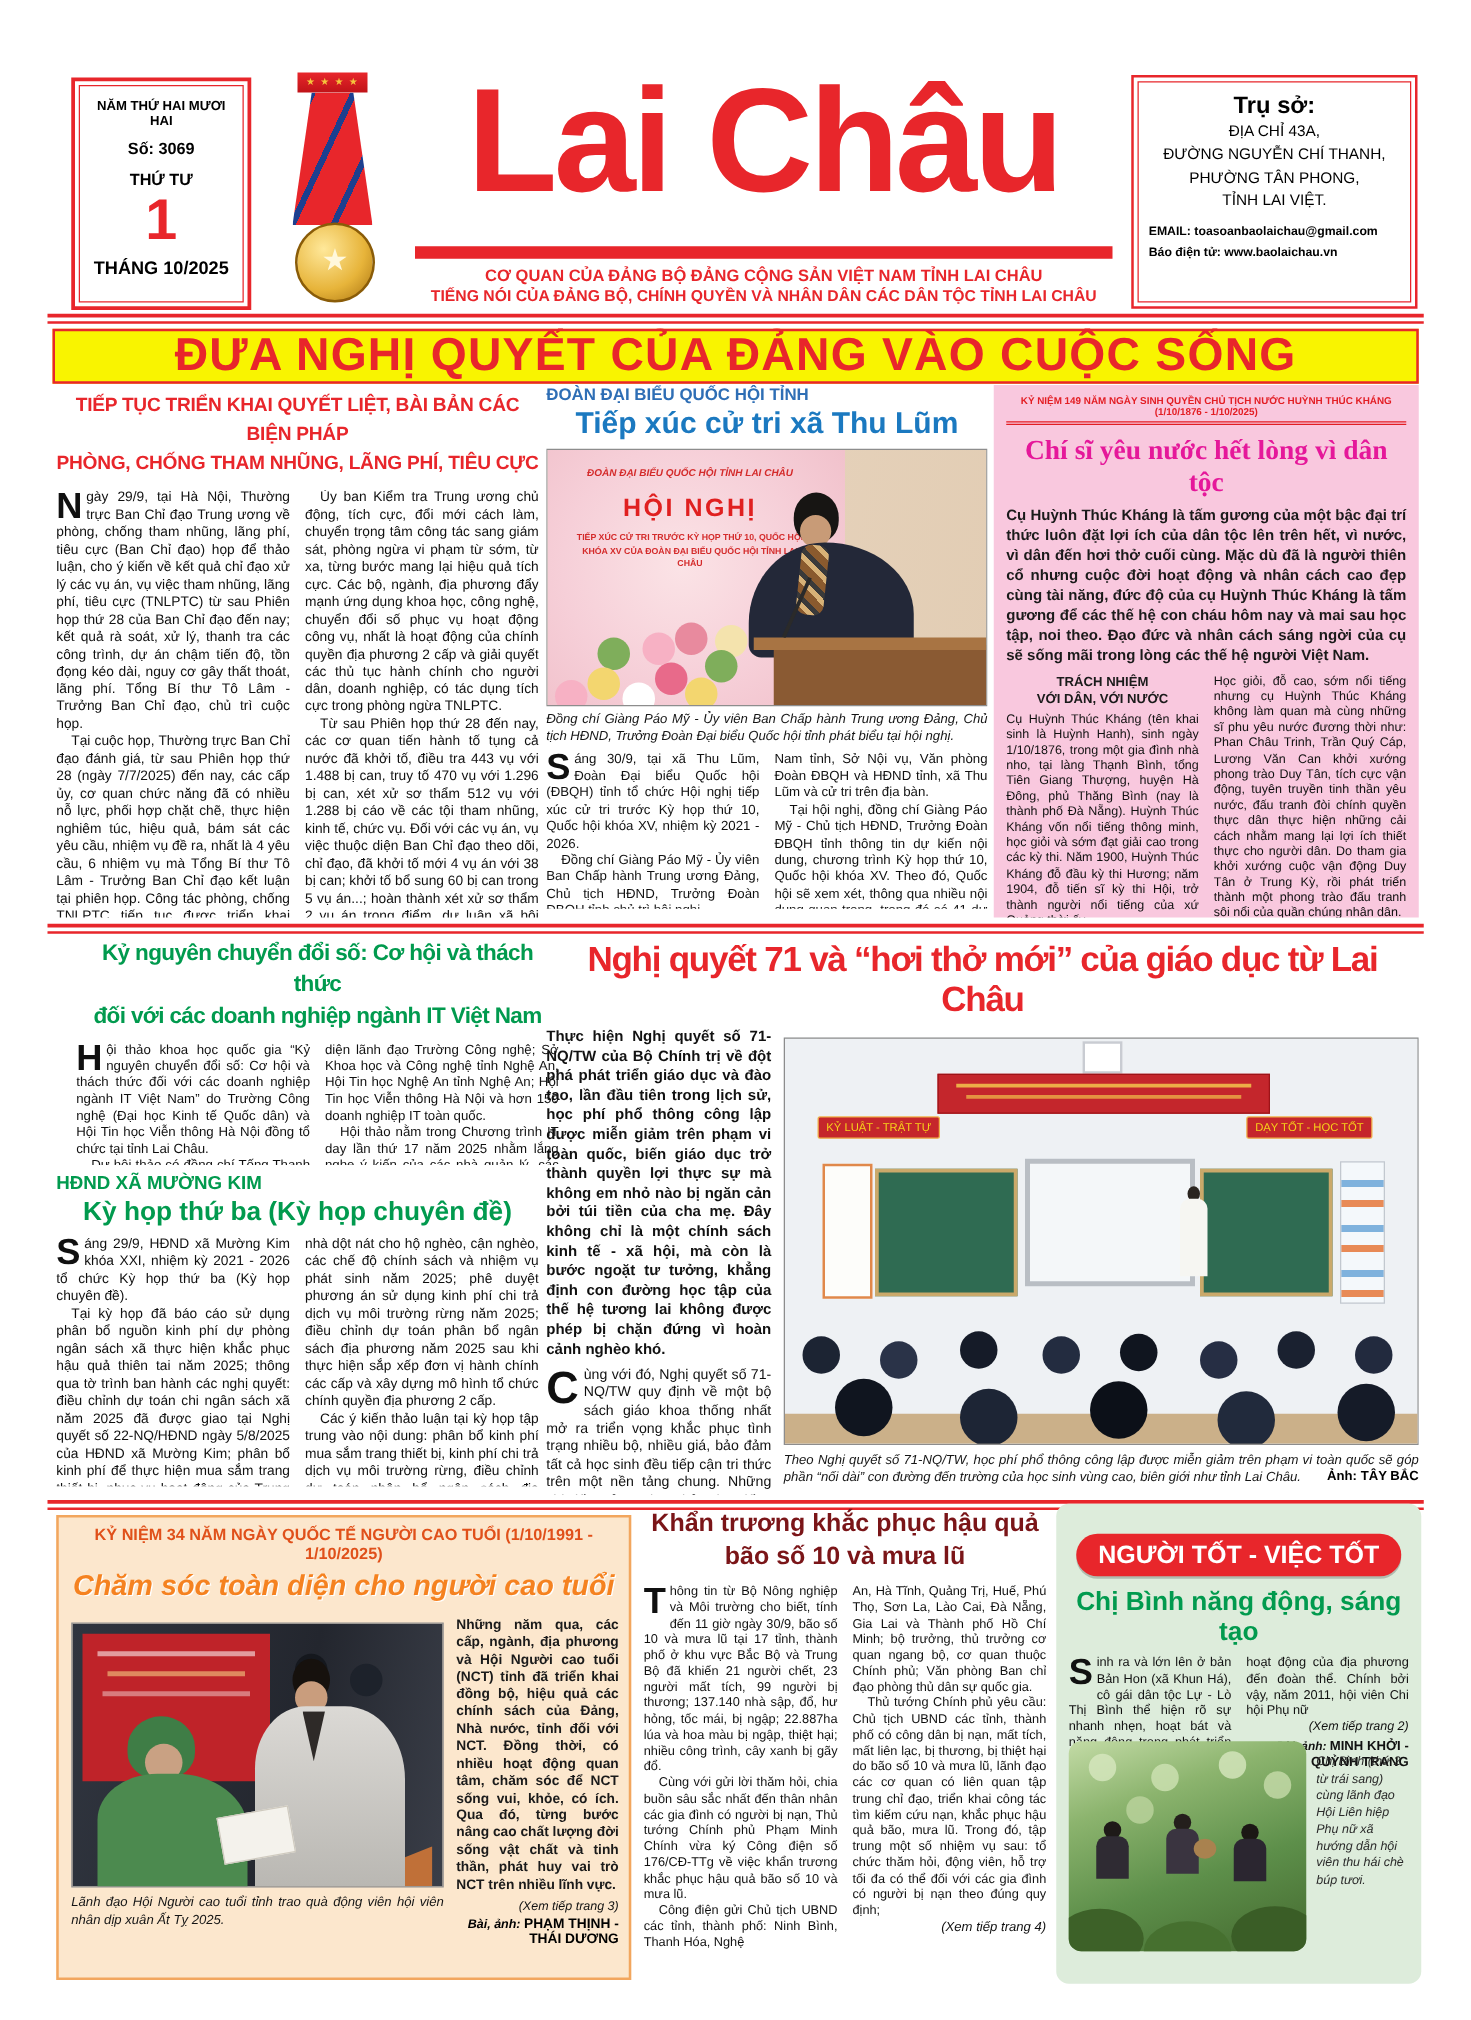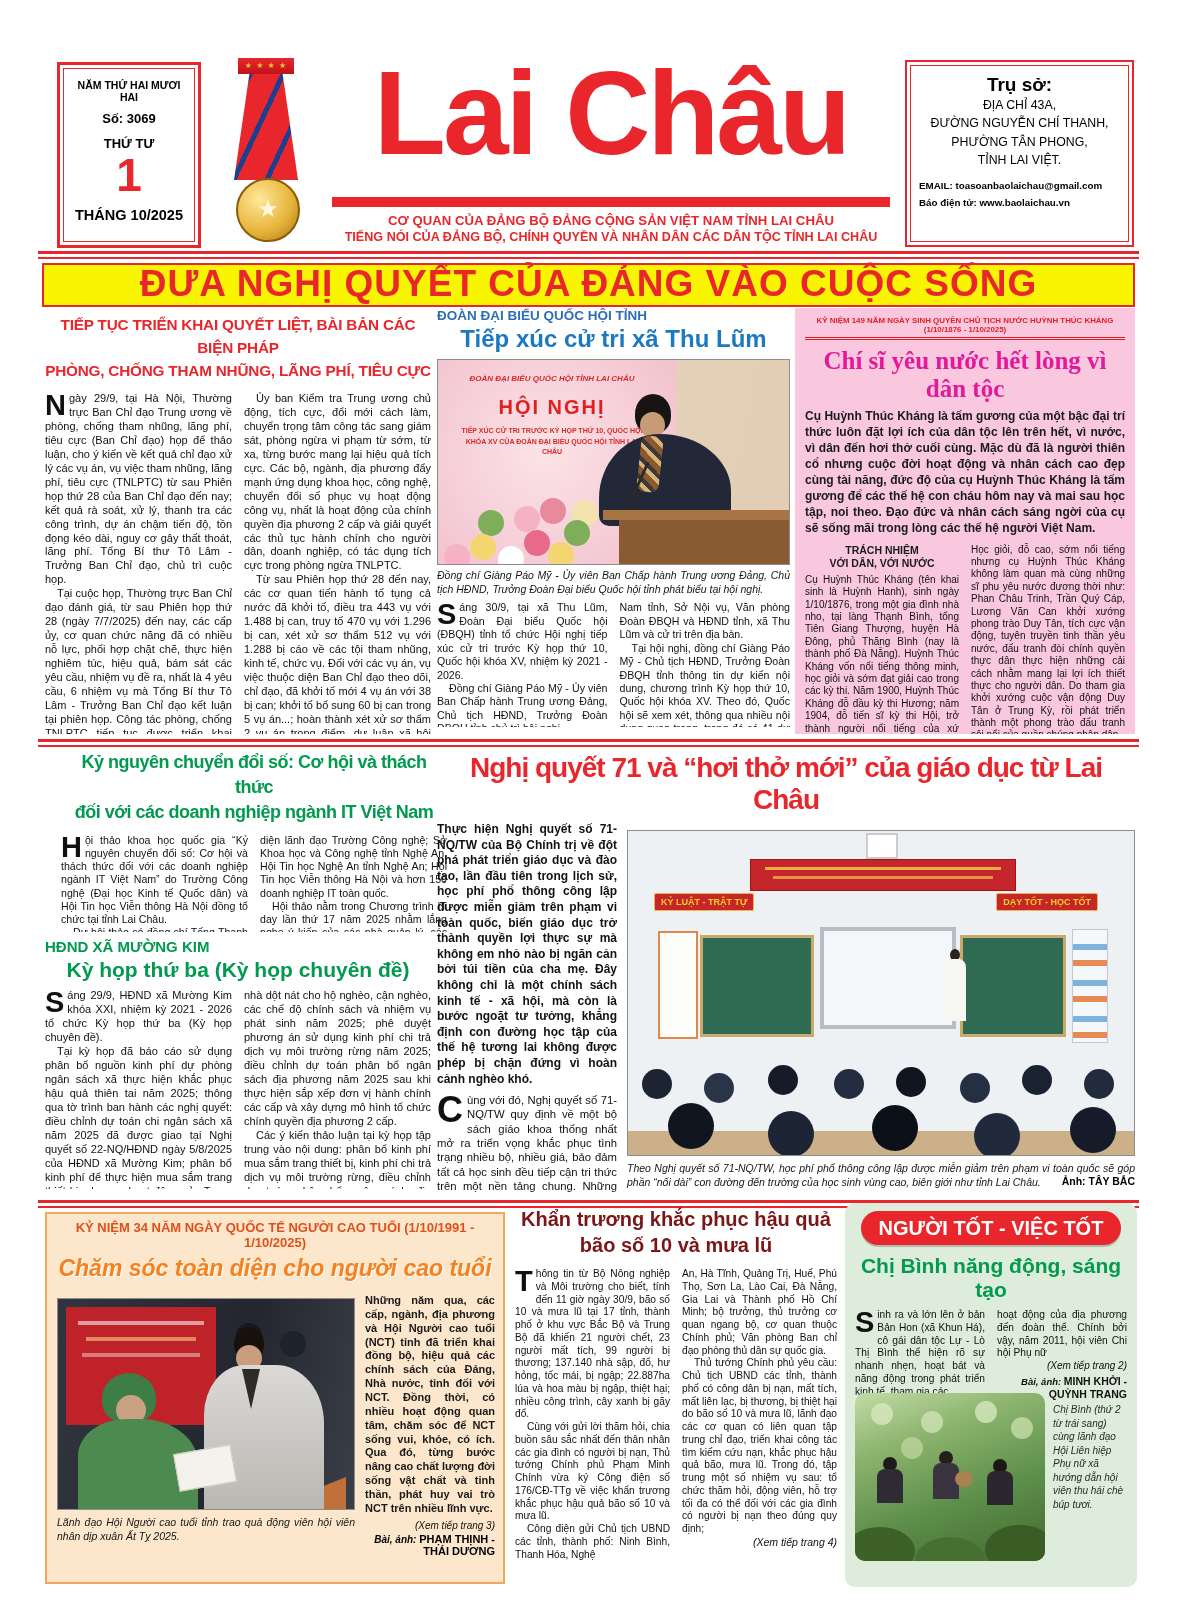--- a/index.html
+++ b/index.html
@@ -19,21 +19,21 @@
   .dc{float:left;font-weight:bold;font-size:29px;line-height:25px;padding:1px 3px 0 0;color:#101010;}
   .dcL{float:left;font-weight:bold;font-size:36px;line-height:32px;padding:1px 4px 0 0;color:#101010;}
   .cont{font-style:italic;text-align:right;font-size:10.5px;color:#101010;}
   .cap{font-style:italic;font-size:10.5px;line-height:1.3;color:#151515;text-align:justify;}
   .dblrule{border-top:3px solid #e8262b;border-bottom:2px solid #e8262b;height:3px;}
   .ibox{border:3px solid #e8262b;padding:3px;background:#fff;box-sizing:border-box;}
   .ibox-in{border:1px solid #e8262b;height:100%;box-sizing:border-box;padding:10px 4px;text-align:center;}
   .obox{border:2px solid #e8262b;padding:3px;background:#fff;box-sizing:border-box;}
   .obox-in{border:1px solid #e8262b;height:100%;box-sizing:border-box;padding:8px 8px;text-align:center;}
   .photo{position:relative;overflow:hidden;border:1px solid #8d8d8d;box-sizing:border-box;}
-  .sign{position:absolute;background:#c5262b;color:#f7d21a;font-weight:bold;font-size:9px;padding:3px 6px;border:1px solid #f0b24a;border-radius:2px;white-space:nowrap;}
+  .sign{position:absolute;background:#c5262b;color:#f7d21a;font-weight:normal;font-size:9px;padding:3px 6px;border:1px solid #f0b24a;border-radius:2px;white-space:nowrap;}
 </style>
 </head>
 <body>
 
 <div id="page">
 
   <div class="abs ibox" style="left:57px;top:62px;width:144px;height:186px;">
     <div class="ibox-in">
       <p class="b" style="font-size:10.5px;">NĂM THỨ HAI MƯƠI HAI</p>
       <p class="b" style="font-size:13px;margin-top:8px;">Số: 3069</p>
@@ -115,21 +115,21 @@
       <div class="col" style="font-size:10.6px;line-height:1.27;text-align:justify;color:#101010;">
         <p>Nam tỉnh, Sở Nội vụ, Văn phòng Đoàn ĐBQH và HĐND tỉnh, xã Thu Lũm và cử tri trên địa bàn.</p>
         <p class="ind">Tại hội nghị, đồng chí Giàng Páo Mỹ - Chủ tịch HĐND, Trưởng Đoàn ĐBQH tỉnh thông tin dự kiến nội dung, chương trình Kỳ họp thứ 10, Quốc hội khóa XV. Theo đó, Quốc hội sẽ xem xét, thông qua nhiều nội dung quan trọng, trong đó có 41 dự án</p>
 
       </div>
     </div>
   </div>
 
   <div class="abs" style="left:795px;top:308px;width:340px;height:426px;background:#f9c8de;box-sizing:border-box;padding:8px 10px;overflow:hidden;">
     <p class="b ctr" style="font-size:7.9px;color:#e31e24;border-bottom:3px double #e31e24;padding-bottom:3px;">KỶ NIỆM 149 NĂM NGÀY SINH QUYỀN CHỦ TỊCH NƯỚC HUỲNH THÚC KHÁNG (1/10/1876 - 1/10/2025)</p>
-    <p class="b ctr" style="font-family:'Liberation Serif',serif;font-size:25px;color:#e5189a;margin:7px 0 6px;">Chí sĩ yêu nước hết lòng vì dân tộc</p>
+    <p class="b ctr" style="font-family:'Liberation Serif',serif;font-size:22px;color:#e5189a;margin:7px 0 6px;">Chí sĩ yêu nước hết lòng vì dân tộc</p>
     <p class="b" style="font-size:12px;line-height:1.33;text-align:justify;color:#1a1a1a;">Cụ Huỳnh Thúc Kháng là tấm gương của một bậc đại trí thức luôn đặt lợi ích của dân tộc lên trên hết, vì nước, vì dân đến hơi thở cuối cùng. Mặc dù đã là người thiên cổ nhưng cuộc đời hoạt động và nhân cách cao đẹp cùng tài năng, đức độ của cụ Huỳnh Thúc Kháng là tấm gương để các thế hệ con cháu hôm nay và mai sau học tập, noi theo. Đạo đức và nhân cách sáng ngời của cụ sẽ sống mãi trong lòng các thế hệ người Việt Nam.</p>
     <div class="cols" style="margin-top:7px;">
       <div class="col">
         <p class="b ctr pre" style="font-size:10.5px;color:#1a1a1a;line-height:1.3;">TRÁCH NHIỆM
 VỚI DÂN, VỚI NƯỚC</p>
         <p class="bt10" style="margin-top:3px;">Cụ Huỳnh Thúc Kháng (tên khai sinh là Huỳnh Hanh), sinh ngày 1/10/1876, trong một gia đình nhà nho, tại làng Thạnh Bình, tổng Tiên Giang Thượng, huyện Hà Đông, phủ Thăng Bình (nay là thành phố Đà Nẵng). Huỳnh Thúc Kháng vốn nổi tiếng thông minh, học giỏi và sớm đạt giải cao trong các kỳ thi. Năm 1900, Huỳnh Thúc Kháng đỗ đầu kỳ thi Hương; năm 1904, đỗ tiến sĩ kỳ thi Hội, trở thành người nổi tiếng của xứ Quảng thời ấy.</p>
       </div>
       <div class="col">
         <p class="bt10">Học giỏi, đỗ cao, sớm nổi tiếng nhưng cụ Huỳnh Thúc Kháng không làm quan mà cùng những sĩ phu yêu nước đương thời như: Phan Châu Trinh, Trần Quý Cáp, Lương Văn Can khởi xướng phong trào Duy Tân, tích cực vận động, tuyên truyền tinh thần yêu nước, đấu tranh đòi chính quyền thực dân thực hiện những cải cách nhằm mang lại lợi ích thiết thực cho người dân. Do tham gia khởi xướng cuộc vận động Duy Tân ở Trung Kỳ, rồi phát triển thành một phong trào đấu tranh sôi nổi của quần chúng nhân dân.</p>
         <p class="cont" style="font-size:9.5px;">(Xem tiếp trang 3)</p>
@@ -243,21 +243,21 @@
         <p class="ind">Công điện gửi Chủ tịch UBND các tỉnh, thành phố: Ninh Bình, Thanh Hóa, Nghệ</p>
       </div>
       <div class="col" style="font-size:10.2px;line-height:1.25;text-align:justify;color:#101010;">
         <p>An, Hà Tĩnh, Quảng Trị, Huế, Phú Thọ, Sơn La, Lào Cai, Đà Nẵng, Gia Lai và Thành phố Hồ Chí Minh; bộ trưởng, thủ trưởng cơ quan ngang bộ, cơ quan thuộc Chính phủ; Văn phòng Ban chỉ đạo phòng thủ dân sự quốc gia.</p>
         <p class="ind">Thủ tướng Chính phủ yêu cầu: Chủ tịch UBND các tỉnh, thành phố có công dân bị nạn, mất tích, mất liên lạc, bị thương, bị thiệt hại do bão số 10 và mưa lũ, lãnh đạo các cơ quan có liên quan tập trung chỉ đạo, triển khai công tác tìm kiếm cứu nạn, khắc phục hậu quả bão, mưa lũ. Trong đó, tập trung một số nhiệm vụ sau: tổ chức thăm hỏi, động viên, hỗ trợ tối đa có thể đối với các gia đình có người bị nạn theo đúng quy định;</p>
         <p class="cont">(Xem tiếp trang 4)</p>
       </div>
     </div>
   </div>
 
-  <div class="abs" style="left:845px;top:1203px;width:292px;height:384px;background:#ddecdb;border-radius:10px;box-sizing:border-box;padding:8px 10px;overflow:hidden;">
+  <div class="abs" style="left:845px;top:1203px;width:292px;height:384px;background:#ddecdb;border-radius:10px;box-sizing:border-box;padding:24px 10px;overflow:hidden;">
     <p class="b ctr" style="width:260px;margin:0 auto;background:#e8262b;color:#ffffff;font-size:20px;line-height:34px;border-radius:20px;box-shadow:0 2px 0 rgba(0,0,0,0.2);">NGƯỜI TỐT - VIỆC TỐT</p>
     <p class="b ctr" style="font-size:21px;color:#019a4e;margin-top:9px;">Chị Bình năng động, sáng tạo</p>
     <div class="cols" style="margin-top:7px;height:104px;overflow:hidden;">
       <div class="col" style="font-size:10.2px;line-height:1.25;text-align:justify;color:#101010;">
         <p><span class="dc">S</span><span>inh ra và lớn lên ở bản Bản Hon (xã Khun Há), cô gái dân tộc Lự - Lò Thị Bình thể hiện rõ sự nhanh nhẹn, hoạt bát và năng động trong phát triển kinh tế, tham gia các</span></p>
       </div>
       <div class="col" style="font-size:10.2px;line-height:1.25;text-align:justify;color:#101010;">
         <p>hoạt động của địa phương đến đoàn thể. Chính bởi vậy, năm 2011, hội viên Chi hội Phụ nữ</p>
         <p class="cont" style="font-size:10px;">(Xem tiếp trang 2)</p>
         <p class="r" style="margin-top:2px;font-size:10.5px;"><span class="b it" style="font-size:9.5px;">Bài, ảnh: </span><span class="b">MINH KHỞI - QUỲNH TRANG</span></p>

